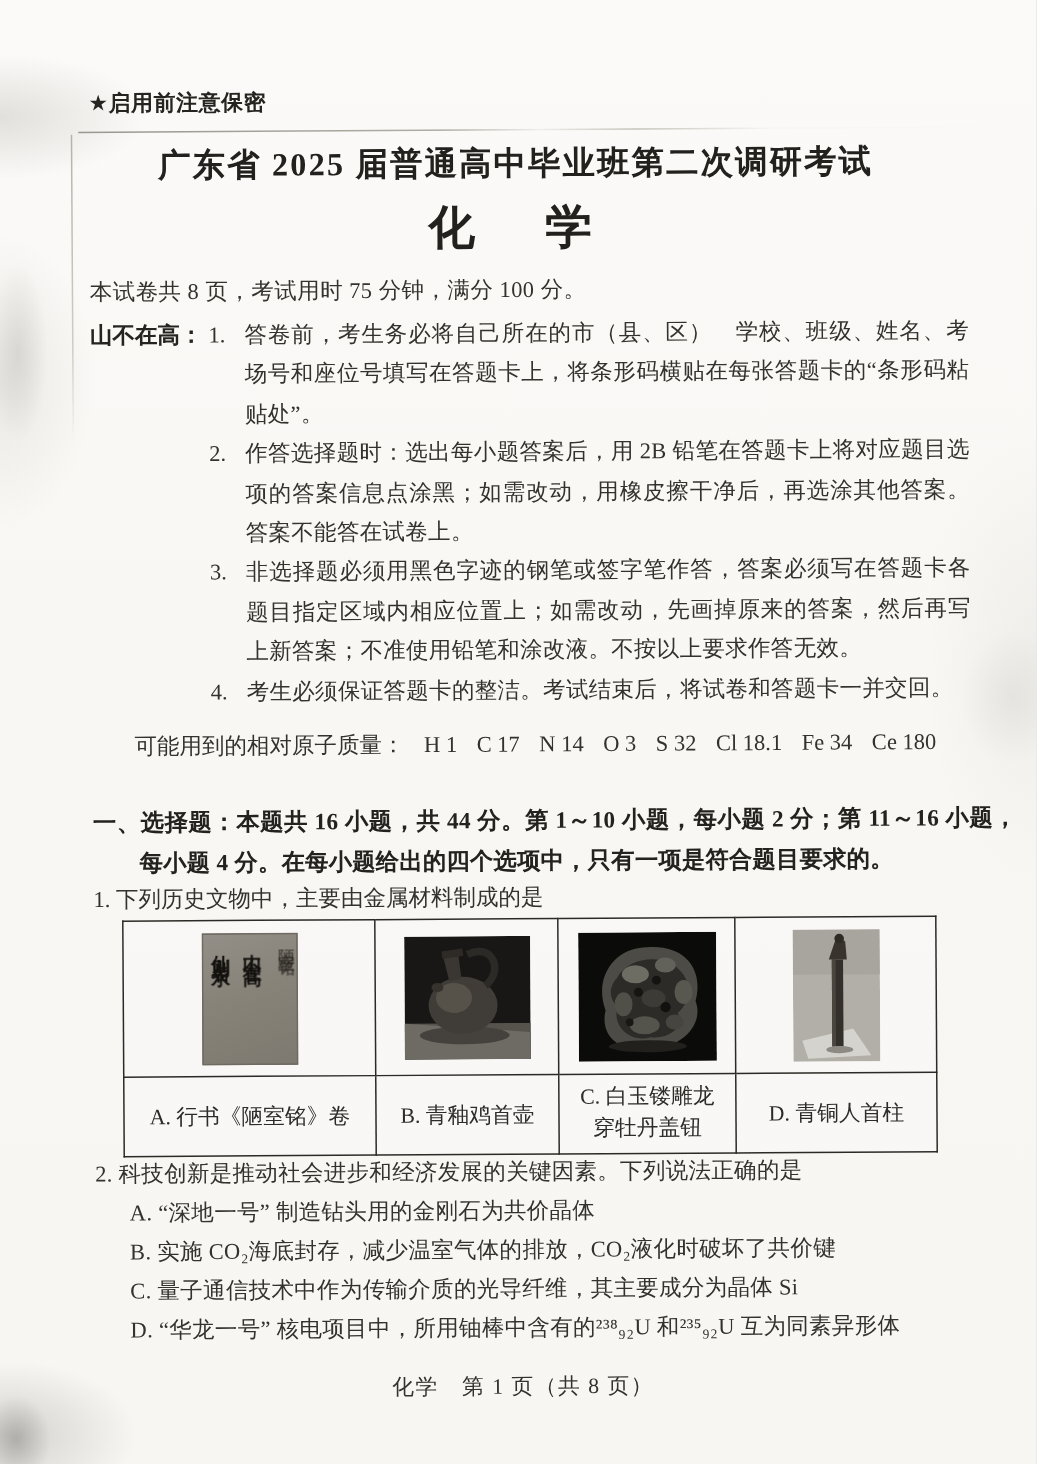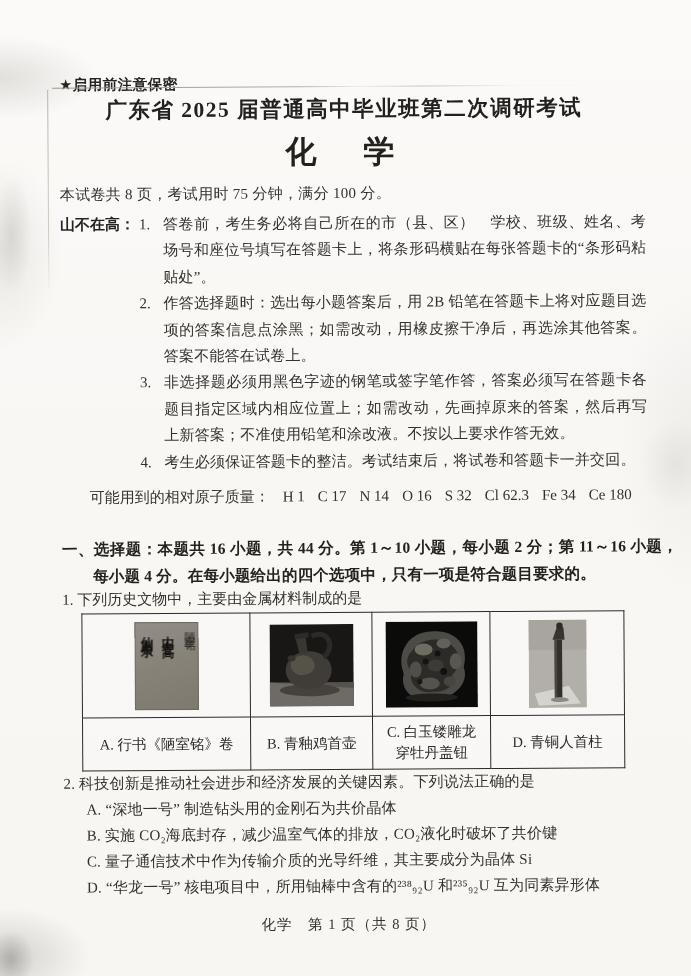--- a/index.html
+++ b/index.html
@@ -15,21 +15,21 @@
       radial-gradient(ellipse 140px 60px at 0% 8%, rgba(150,147,140,.25), transparent 70%),
       radial-gradient(ellipse 90px 140px at 0% 26%, rgba(160,156,148,.18), transparent 70%),
       radial-gradient(ellipse 120px 70px at 1% 98%, rgba(120,117,110,.28), transparent 70%),
       radial-gradient(ellipse 100px 200px at 100% 45%, rgba(170,167,160,.12), transparent 75%),
       linear-gradient(180deg,#fbfaf8 0%,#f8f7f4 50%,#f7f6f3 100%);
     color:#2e2c29;
     overflow:hidden;
   }
   .tilt{position:absolute;inset:0;transform:rotate(-0.35deg);transform-origin:50% 40%;}
   .security{
-    position:absolute;left:61px;top:74px;
+    position:absolute;left:61px;top:58px;
     font-family:"Liberation Sans","DejaVu Sans",sans-serif;
     font-size:14.5px;font-weight:bold;color:#262420;letter-spacing:.5px;text-align:right;
   }
   .header-rule{
     position:absolute;left:54px;top:86px;width:640px;height:1px;
     background:linear-gradient(90deg,#9a978f 0%,#b0ada5 38%,rgba(176,173,165,.15) 48%,#c6c3bb 58%,rgba(176,173,165,.05) 72%,rgba(176,173,165,0) 100%);
   }
   .crease{
     position:absolute;left:49px;top:88px;width:1px;height:205px;
     background:linear-gradient(180deg,#b6b3ab, #cfccc4 70%, rgba(207,204,196,0));
@@ -153,21 +153,21 @@
         <span class="note-num">3.</span>
         <span class="note-text">非选择题必须用黑色字迹的钢笔或签字笔作答，答案必须写在答题卡各题目指定区域内相应位置上；如需改动，先画掉原来的答案，然后再写上新答案；不准使用铅笔和涂改液。不按以上要求作答无效。</span>
       </div>
       <div class="note-row">
         <span class="note-prefix"></span>
         <span class="note-num">4.</span>
         <span class="note-text">考生必须保证答题卡的整洁。考试结束后，将试卷和答题卡一并交回。</span>
       </div>
     </div>
 
-    <p class="masses"><span>可能用到的相对原子质量：</span><span class="mass">H 1</span><span class="mass">C 17</span><span class="mass">N 14</span><span class="mass">O 16</span><span class="mass">S 32</span><span class="mass">Cl 62.3</span><span class="mass">Fe 34</span><span class="mass">Ce 180</span></p>
+    <p class="masses"><span>可能用到的相对原子质量：</span><span class="mass">H 1</span><span class="mass">C 17</span><span class="mass">N 14</span><span class="mass">O 3</span><span class="mass">S 32</span><span class="mass">Cl 18.1</span><span class="mass">Fe 34</span><span class="mass">Ce 180</span></p>
 
     <div class="sec-heading">一、选择题：本题共 16 小题，共 44 分。第 1～10 小题，每小题 2 分；第 11～16 小题，每小题 4 分。在每小题给出的四个选项中，只有一项是符合题目要求的。</div>
 
     <p class="q1stem">1. 下列历史文物中，主要由金属材料制成的是</p>
 
     <table class="q1table">
       <colgroup>
           <col style="width:168px">
           <col style="width:122px">
           <col style="width:118px">

